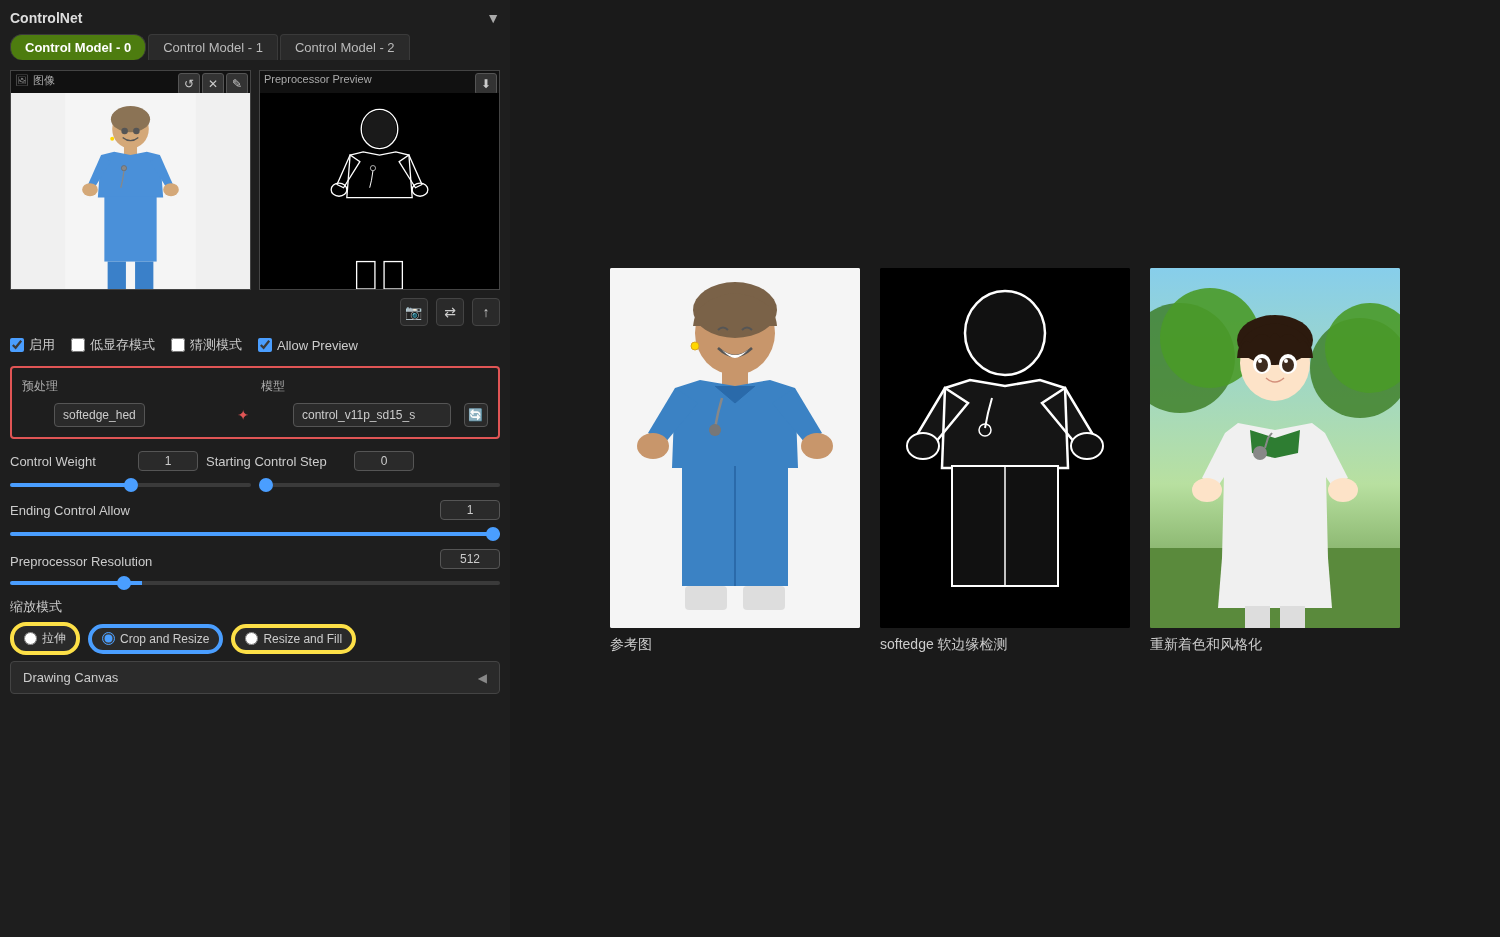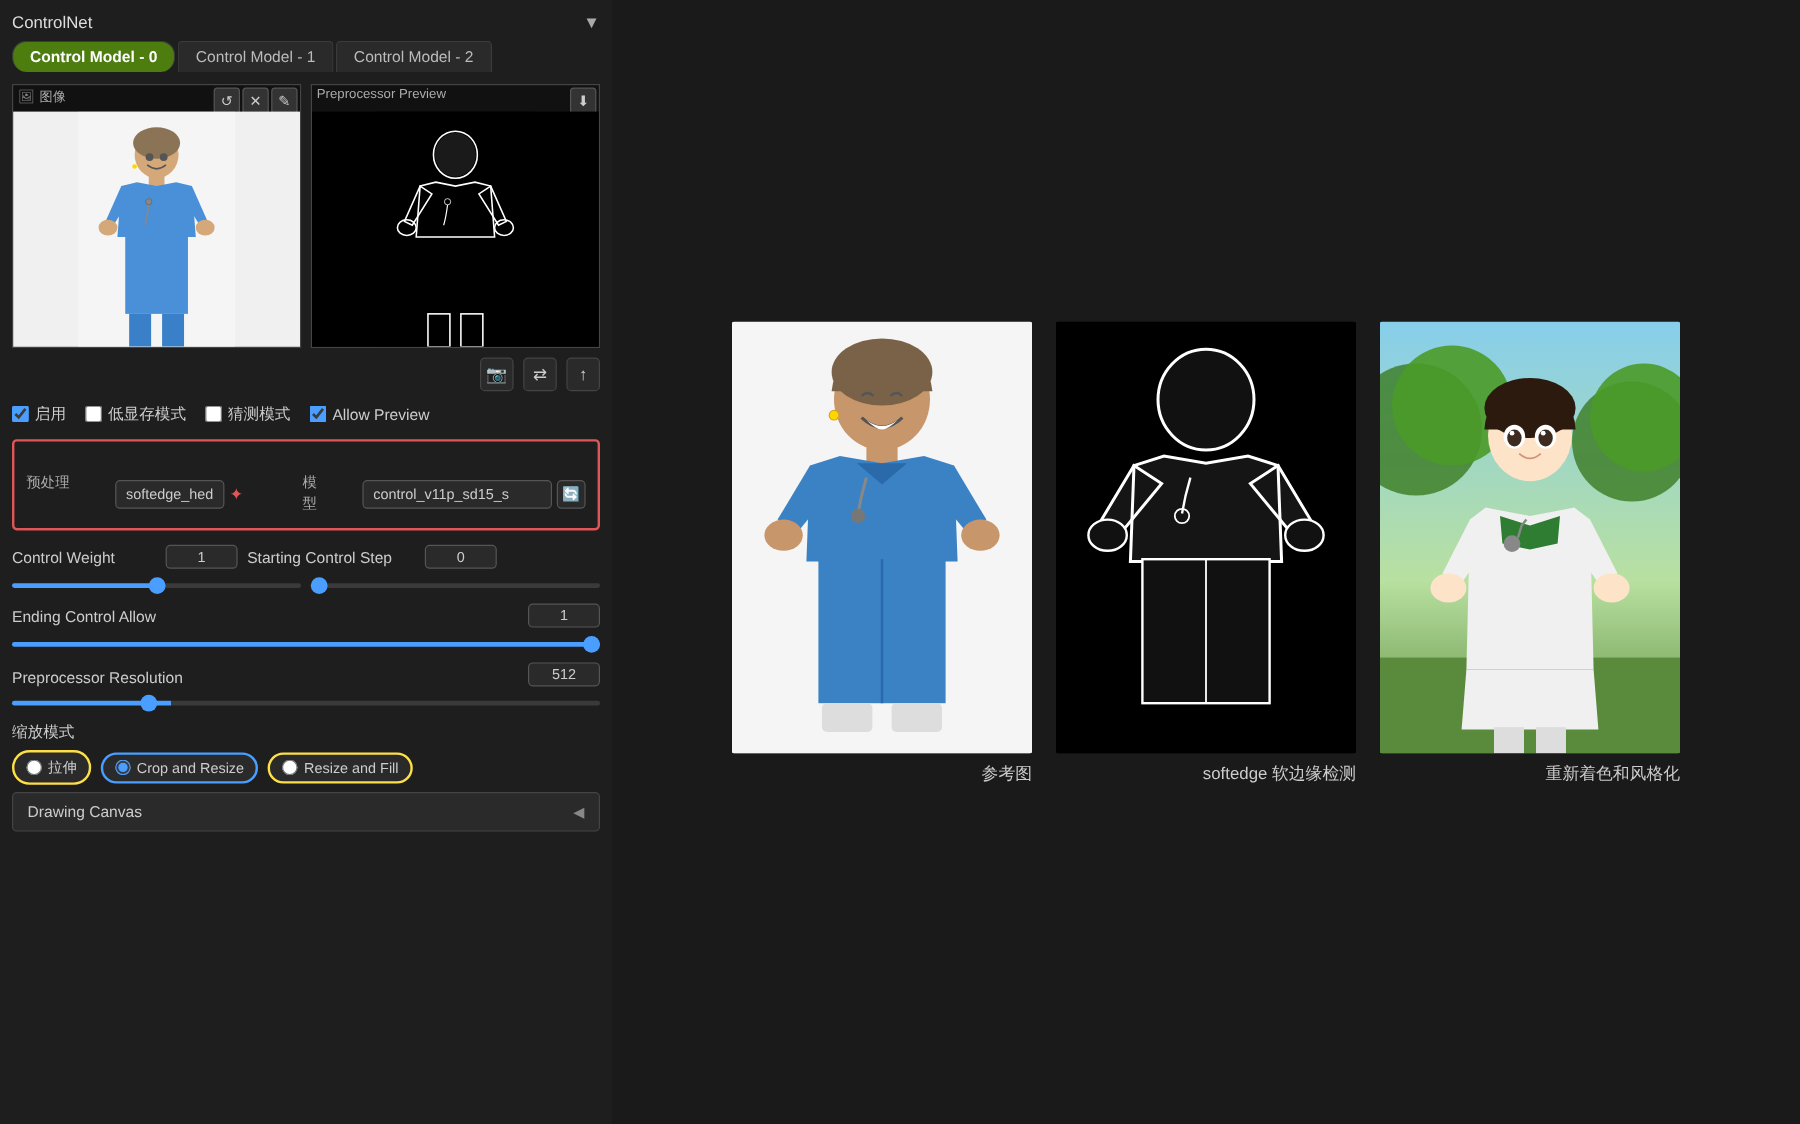--- a/index.html
+++ b/index.html
@@ -27,21 +27,21 @@
 
     .panel-header {
       display: flex;
       justify-content: space-between;
       align-items: center;
       margin-bottom: 8px;
     }
     .panel-title {
       font-size: 14px;
       color: #ddd;
-      font-weight: 400;
+      font-weight: 700;
     }
     .panel-arrow {
       color: #aaa;
       font-size: 14px;
     }
 
     
     .tabs {
       display: flex;
       gap: 2px;
@@ -197,23 +197,22 @@
       padding: 10px;
       margin-bottom: 12px;
     }
     .two-col-section {
       display: flex;
       gap: 12px;
     }
     .col-section {
       flex: 1;
       display: flex;
-      flex-direction: row;
+      flex-direction: column;
       gap: 6px;
-      margin-top: 16px;
     }
     .section-label {
       font-size: 12px;
       color: #aaa;
       margin-bottom: 2px;
     }
     .select-row {
       display: flex;
       align-items: center;
       gap: 4px;
@@ -282,21 +281,21 @@
       display: flex;
       gap: 8px;
       align-items: center;
       flex-wrap: wrap;
     }
     .radio-item {
       display: flex;
       align-items: center;
       gap: 5px;
       background: #2a2a2a;
-      border: 2px solid #fde047;
+      border: 4px solid #fde047;
       border-radius: 16px;
       padding: 4px 10px;
       cursor: pointer;
     }
     .radio-item.active {
       border-color: #4a9eff;
     }
     .radio-item input[type="radio"] {
       accent-color: #4a9eff;
     }
@@ -335,21 +334,21 @@
       justify-content: center;
     }
     .result-images {
       display: flex;
       gap: 20px;
       margin-bottom: 16px;
     }
     .result-image-col {
       display: flex;
       flex-direction: column;
-      align-items: flex-end;
+      align-items: flex-start;
       gap: 8px;
     }
     .result-image-box {
       width: 250px;
       height: 360px;
       overflow: hidden;
       border-radius: 2px;
     }
     .result-label {
       font-size: 14px;

